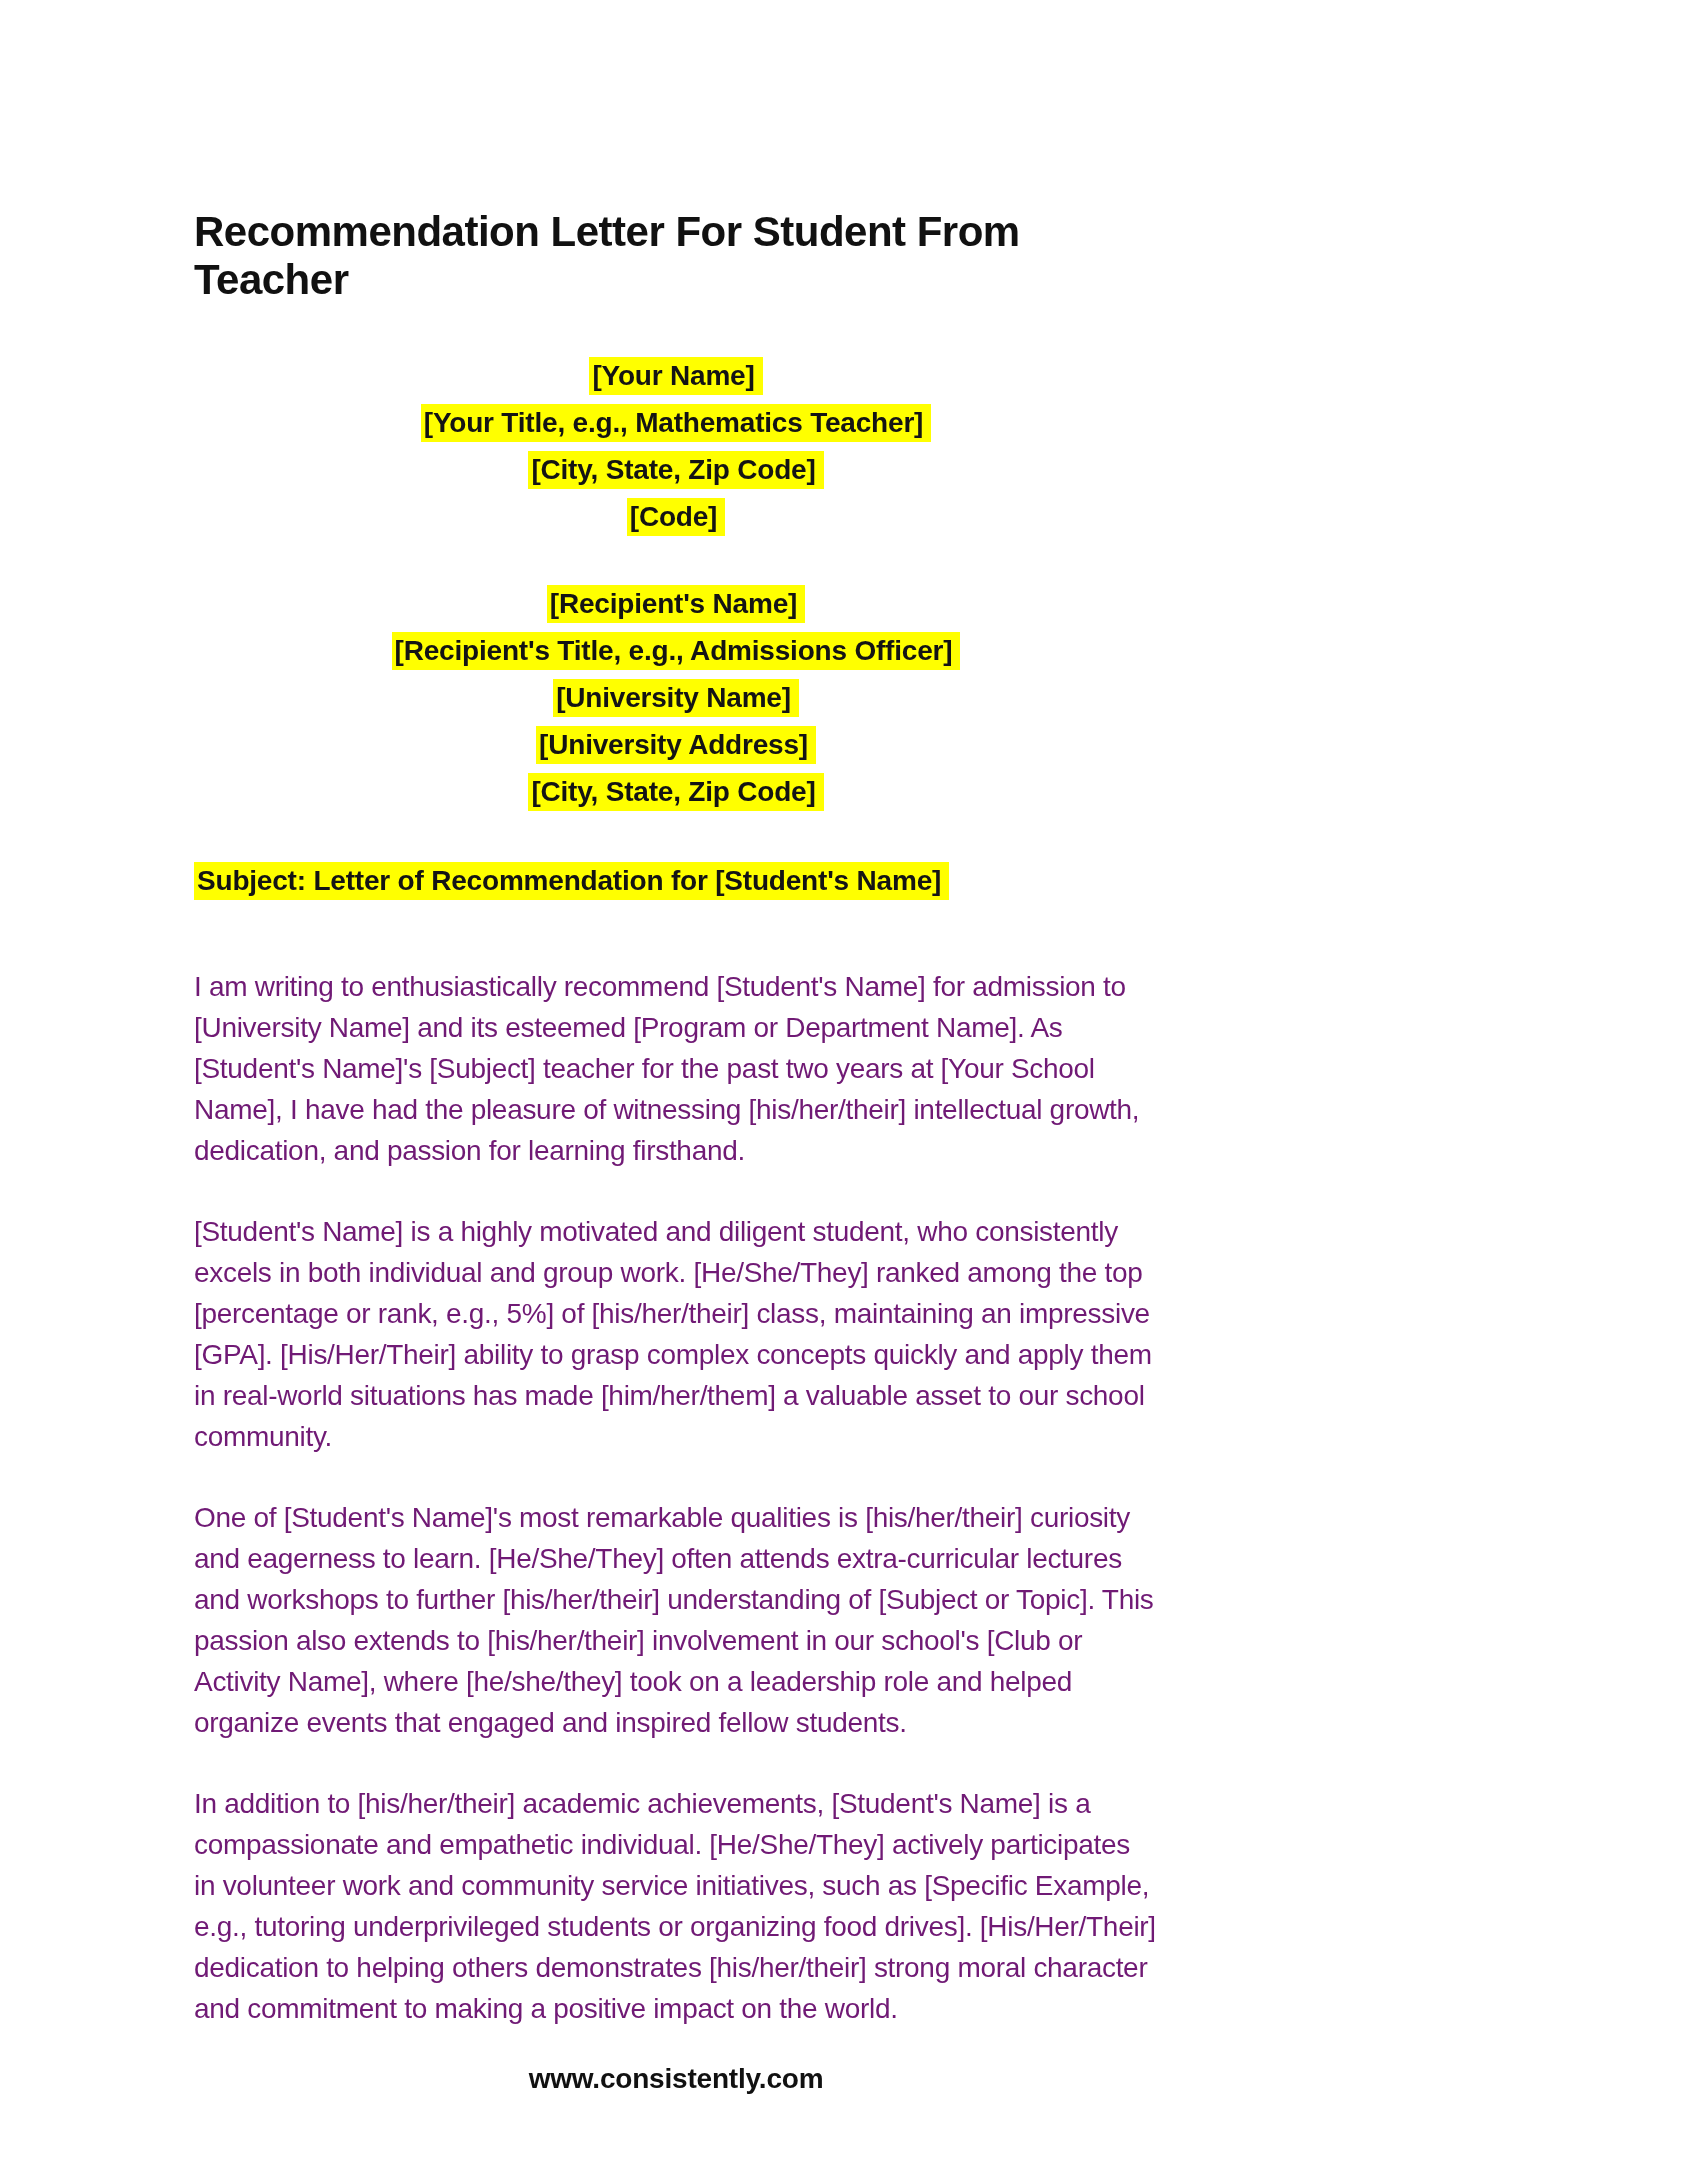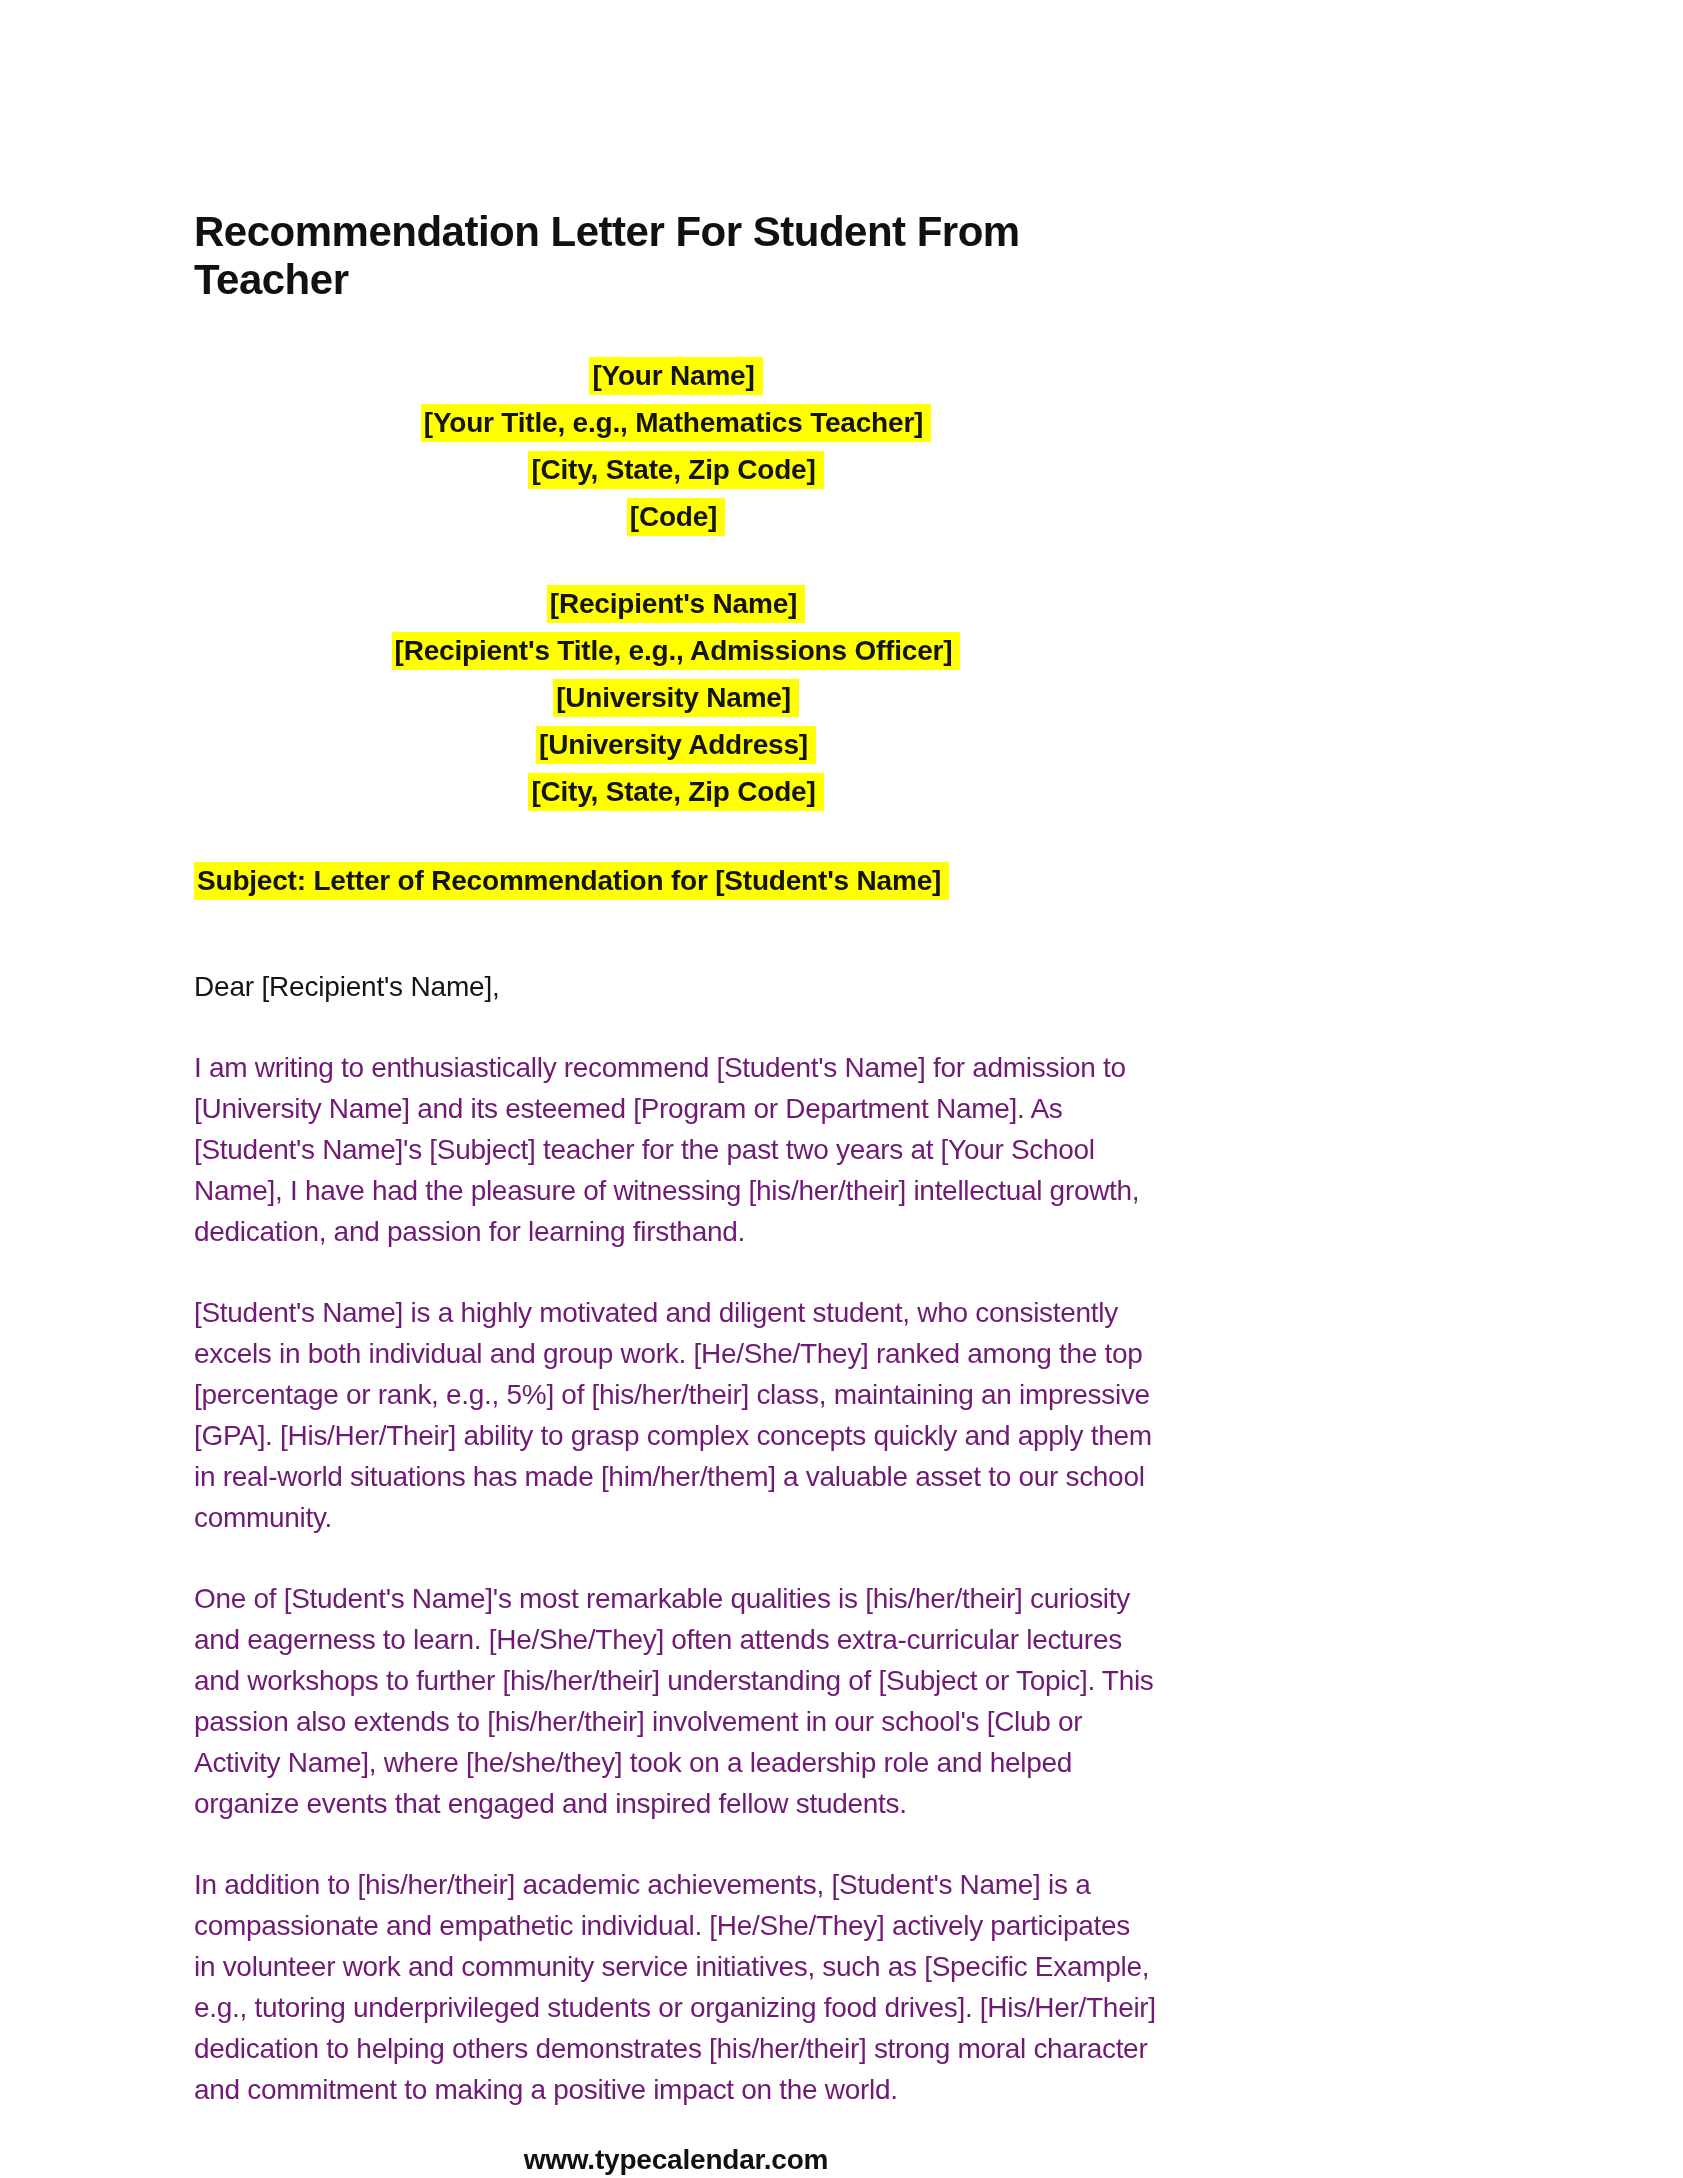--- a/index.html
+++ b/index.html
@@ -96,26 +96,25 @@
     </div>
     <div class="hl-line">
       <span class="hl">[City, State, Zip Code]</span>
     </div>
   </div>
 
   <div class="subject-line">
     <span class="hl">Subject: Letter of Recommendation for [Student's Name]</span>
   </div>
 
-  <p class="salutation">Dear [Recipient's Name],</p>
 
   <p class="body-par">I am writing to enthusiastically recommend [Student's Name] for admission to [University Name] and its esteemed [Program or Department Name]. As [Student's Name]'s [Subject] teacher for the past two years at [Your School Name], I have had the pleasure of witnessing [his/her/their] intellectual growth, dedication, and passion for learning firsthand.</p>
 
   <p class="body-par">[Student's Name] is a highly motivated and diligent student, who consistently excels in both individual and group work. [He/She/They] ranked among the top [percentage or rank, e.g., 5%] of [his/her/their] class, maintaining an impressive [GPA]. [His/Her/Their] ability to grasp complex concepts quickly and apply them in real-world situations has made [him/her/them] a valuable asset to our school community.</p>
 
   <p class="body-par">One of [Student's Name]'s most remarkable qualities is [his/her/their] curiosity and eagerness to learn. [He/She/They] often attends extra-curricular lectures and workshops to further [his/her/their] understanding of [Subject or Topic]. This passion also extends to [his/her/their] involvement in our school's [Club or Activity Name], where [he/she/they] took on a leadership role and helped organize events that engaged and inspired fellow students.</p>
 
   <p class="body-par">In addition to [his/her/their] academic achievements, [Student's Name] is a compassionate and empathetic individual. [He/She/They] actively participates in volunteer work and community service initiatives, such as [Specific Example, e.g., tutoring underprivileged students or organizing food drives]. [His/Her/Their] dedication to helping others demonstrates [his/her/their] strong moral character and commitment to making a positive impact on the world.</p>
 
-  <div class="doc-footer">www.typecalendar.com</div>
+  <div class="doc-footer">www.consistently.com</div>
 
 </div>
 
 
 </body></html>

